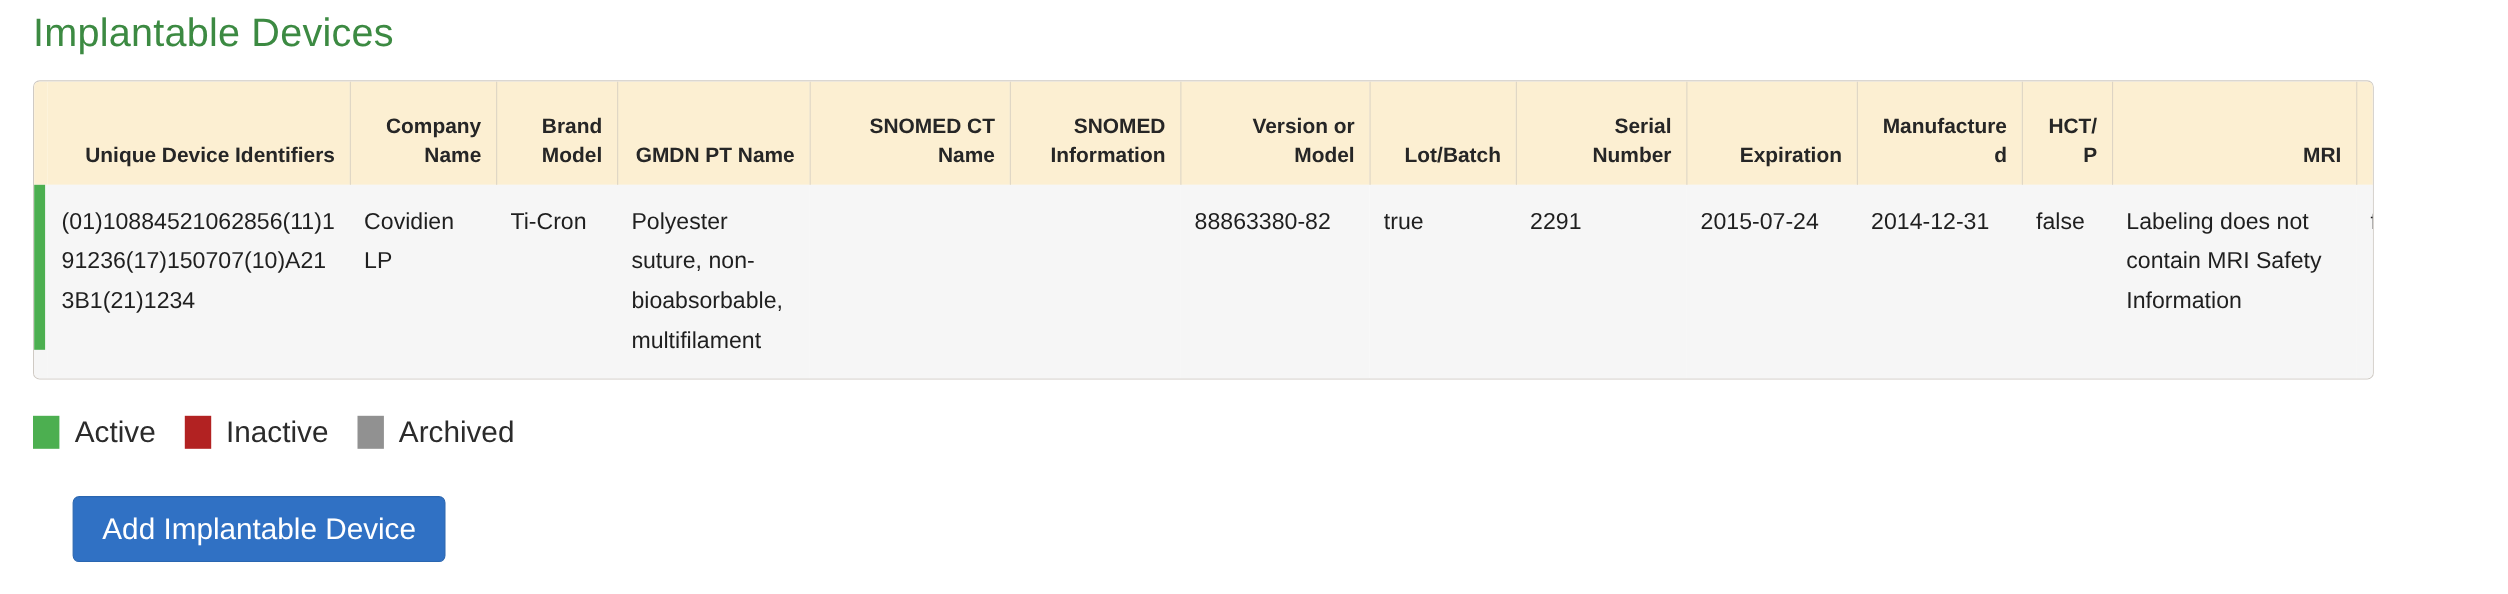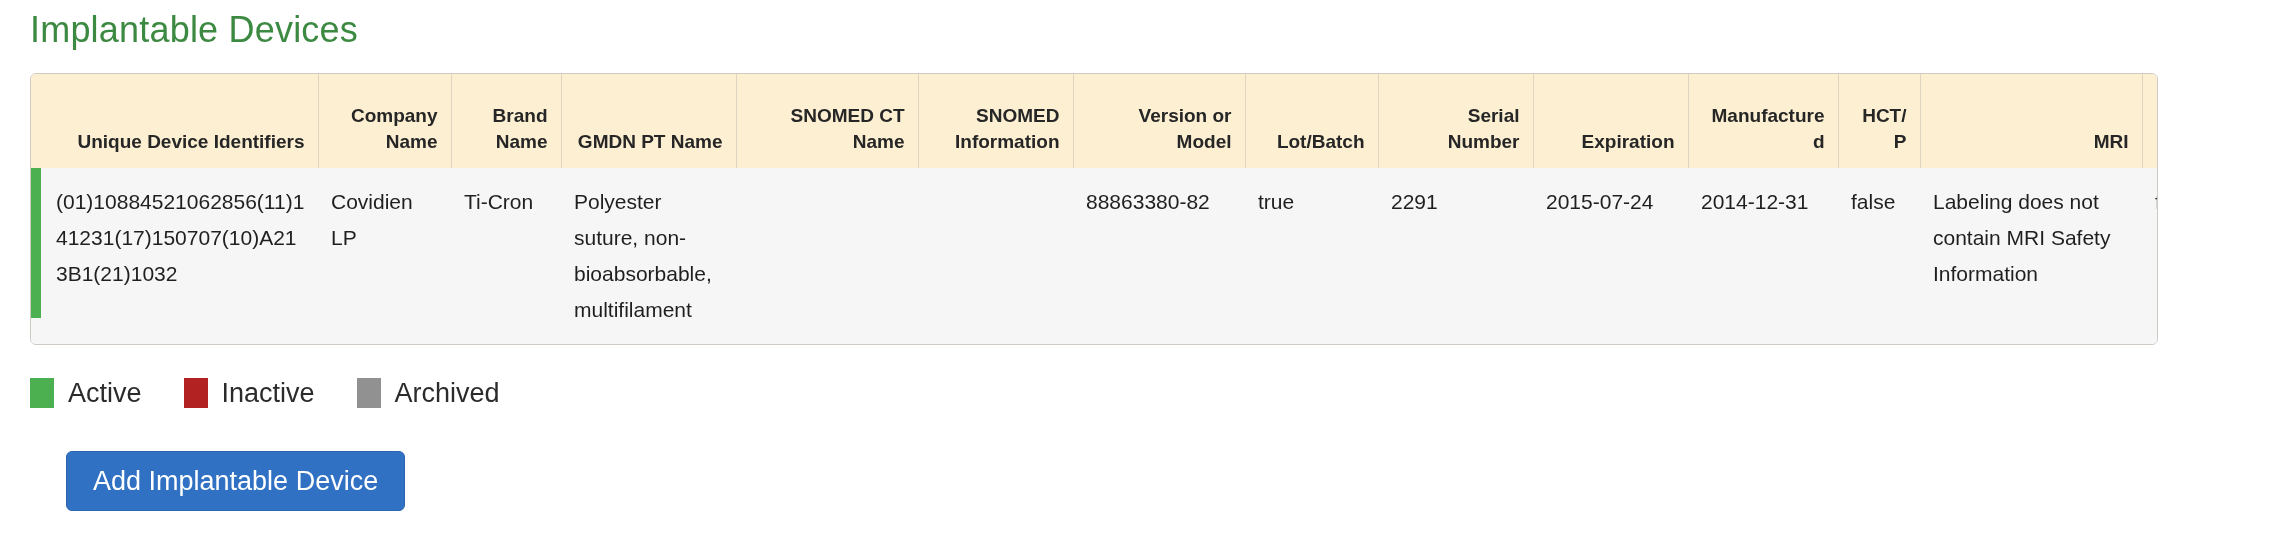--- a/index.html
+++ b/index.html
@@ -95,21 +95,21 @@
     cursor: pointer;
     line-height: 0;
     text-align: center;
   }
   .action-btn svg { vertical-align: middle; margin-top: 7px; }
 
   .legend {
     margin-top: 30px;
     display: flex;
     align-items: center;
-    gap: 16px;
+    gap: 0px;
     height: 36px;
   }
   .legend-item {
     display: flex;
     align-items: center;
     margin-right: 26px;
   }
   .legend-swatch {
     width: 24px;
     height: 30px;
@@ -161,41 +161,41 @@
         <col style="width:82px">
         <col style="width:222px">
         <col style="width:75px">
         <col style="width:78px">
       </colgroup>
       <thead>
         <tr>
           <th style="border-right:none;padding:0;"></th>
           <th>Unique Device Identifiers</th>
           <th>Company Name</th>
-          <th>Brand Name</th>
+          <th>Brand Model</th>
           <th>GMDN PT Name</th>
           <th>SNOMED CT Name</th>
           <th>SNOMED Information</th>
           <th>Version or Model</th>
           <th>Lot/Batch</th>
           <th>Serial Number</th>
           <th>Expiration</th>
           <th>Manufactured</th>
           <th>HCT/P</th>
           <th>MRI</th>
           <th>Safety</th>
           <th></th>
         </tr>
       </thead>
       <tbody>
         <tr class="device-row">
           <td class="status-cell">
             <div class="status-bar"></div>
           </td>
-          <td>(01)10884521062856(11)141231(17)150707(10)A213B1(21)1032</td>
+          <td>(01)10884521062856(11)191236(17)150707(10)A213B1(21)1234</td>
           <td>Covidien LP</td>
           <td>Ti-Cron</td>
           <td>Polyester suture, non-bioabsorbable, multifilament</td>
           <td></td>
           <td></td>
           <td>88863380-82</td>
           <td>true</td>
           <td>2291</td>
           <td>2015-07-24</td>
           <td>2014-12-31</td>

